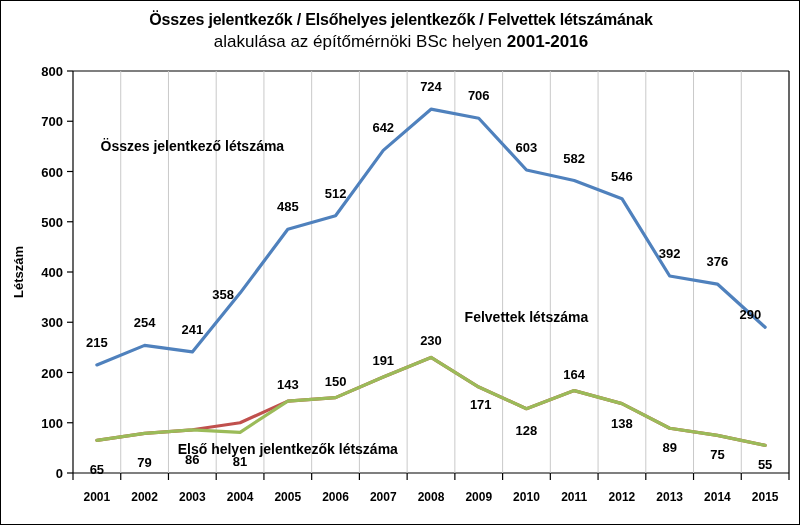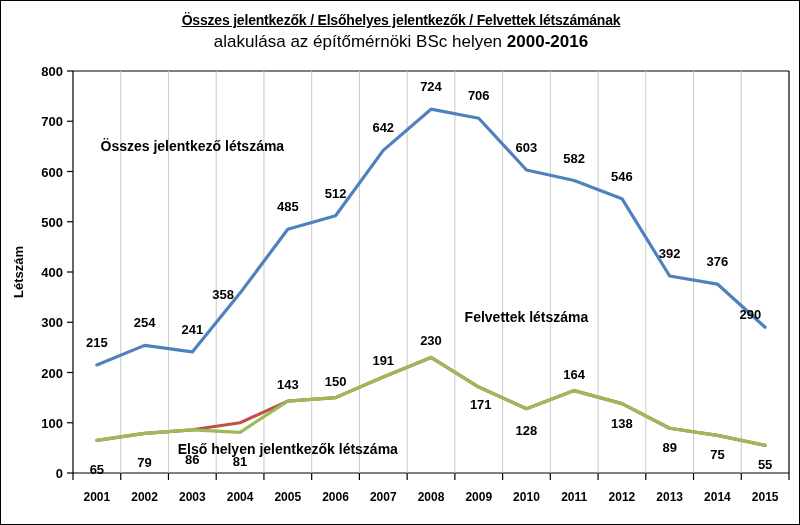--- a/index.html
+++ b/index.html
@@ -23,25 +23,24 @@
     background: #fff;
   }
   .title-block {
     position: absolute;
     top: 8px;
     left: 0;
     width: 800px;
     text-align: center;
   }
   .title-line1 {
-    font-size: 14px;
+    font-size: 16px;
     font-weight: bold;
     letter-spacing: -0.2px;
     line-height: 22px;
-    text-decoration: underline;
   }
   .title-line2 {
     font-size: 17px;
     line-height: 22px;
   }
   .title-line2 .bold {
     font-weight: bold;
   }
   #plot-wrap {
     position: absolute;
@@ -79,21 +78,21 @@
     fill: #000;
   }
 </style>
 </head>
 <body>
 
 <div id="page">
 
   <div class="title-block">
     <div class="title-line1">Összes jelentkezők / Elsőhelyes jelentkezők / Felvettek létszámának</div>
-    <div class="title-line2"><span>alakulása az építőmérnöki BSc helyen </span><span class="bold">2000-2016</span></div>
+    <div class="title-line2"><span>alakulása az építőmérnöki BSc helyen </span><span class="bold">2001-2016</span></div>
   </div>
 
   <div id="plot-wrap">
     <svg id="chart" width="800" height="455" viewBox="0 0 800 455">
       <g id="axes">
           <line x1="72" y1="10" x2="72" y2="412" stroke="#000" stroke-width="1.2"></line>
           <line x1="72" y1="412" x2="788" y2="412" stroke="#000" stroke-width="1.2"></line>
           <line x1="788" y1="10" x2="788" y2="412" stroke="#000" stroke-width="1.2"></line>
           <line x1="72" y1="10" x2="788" y2="10" stroke="#000" stroke-width="1.2"></line>
         </g>

